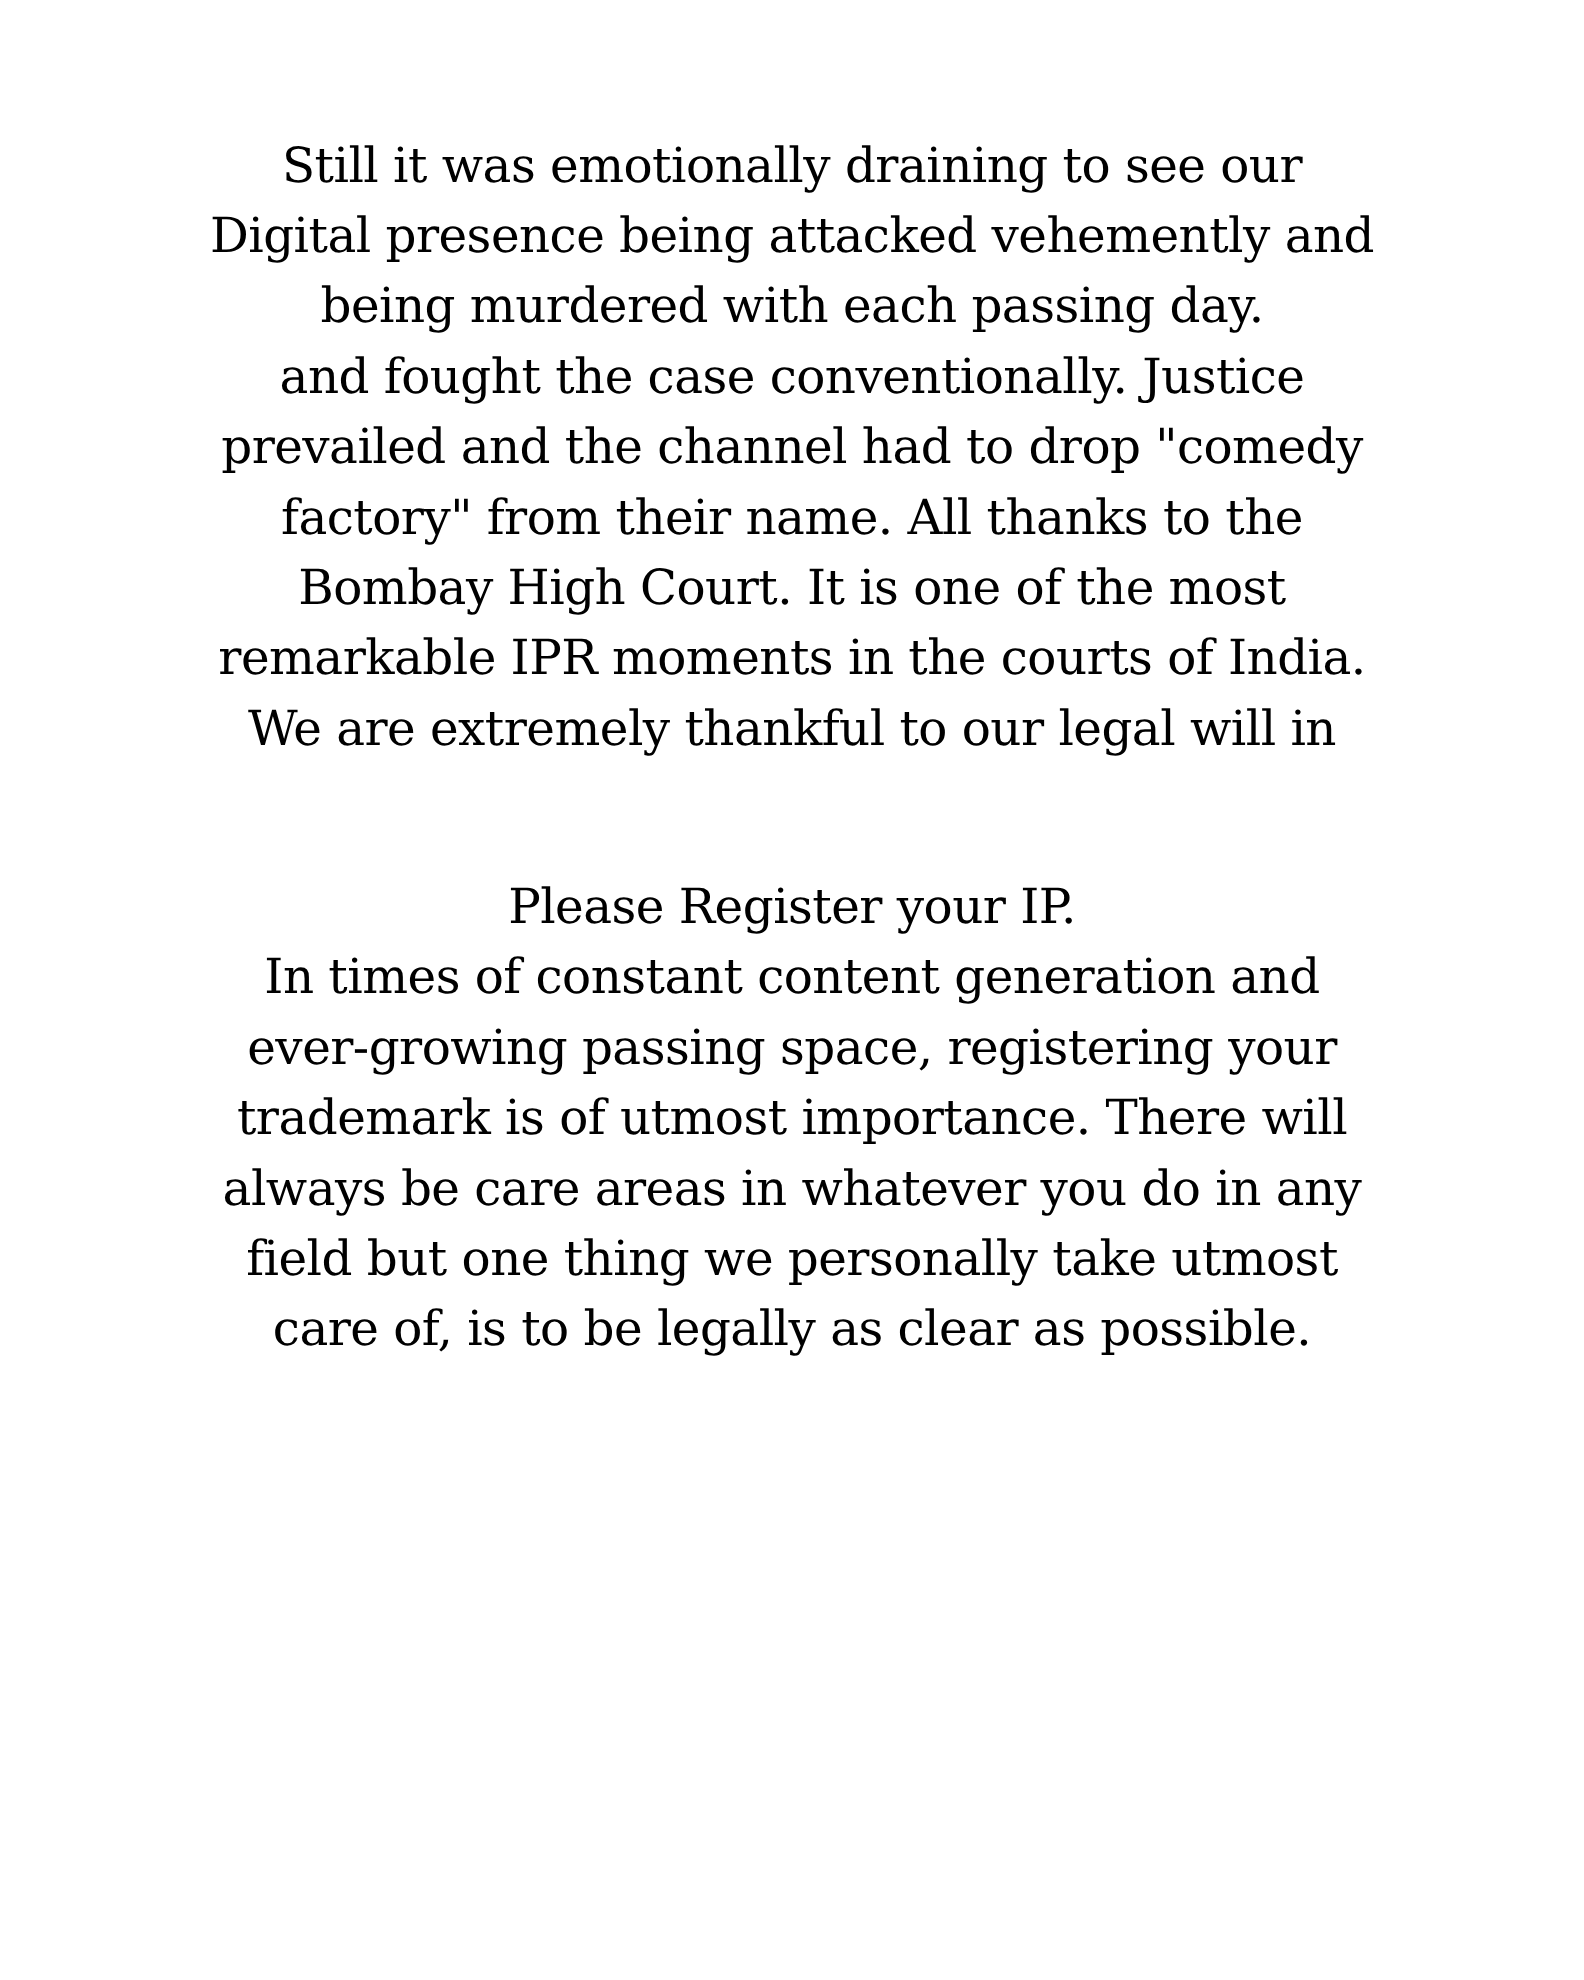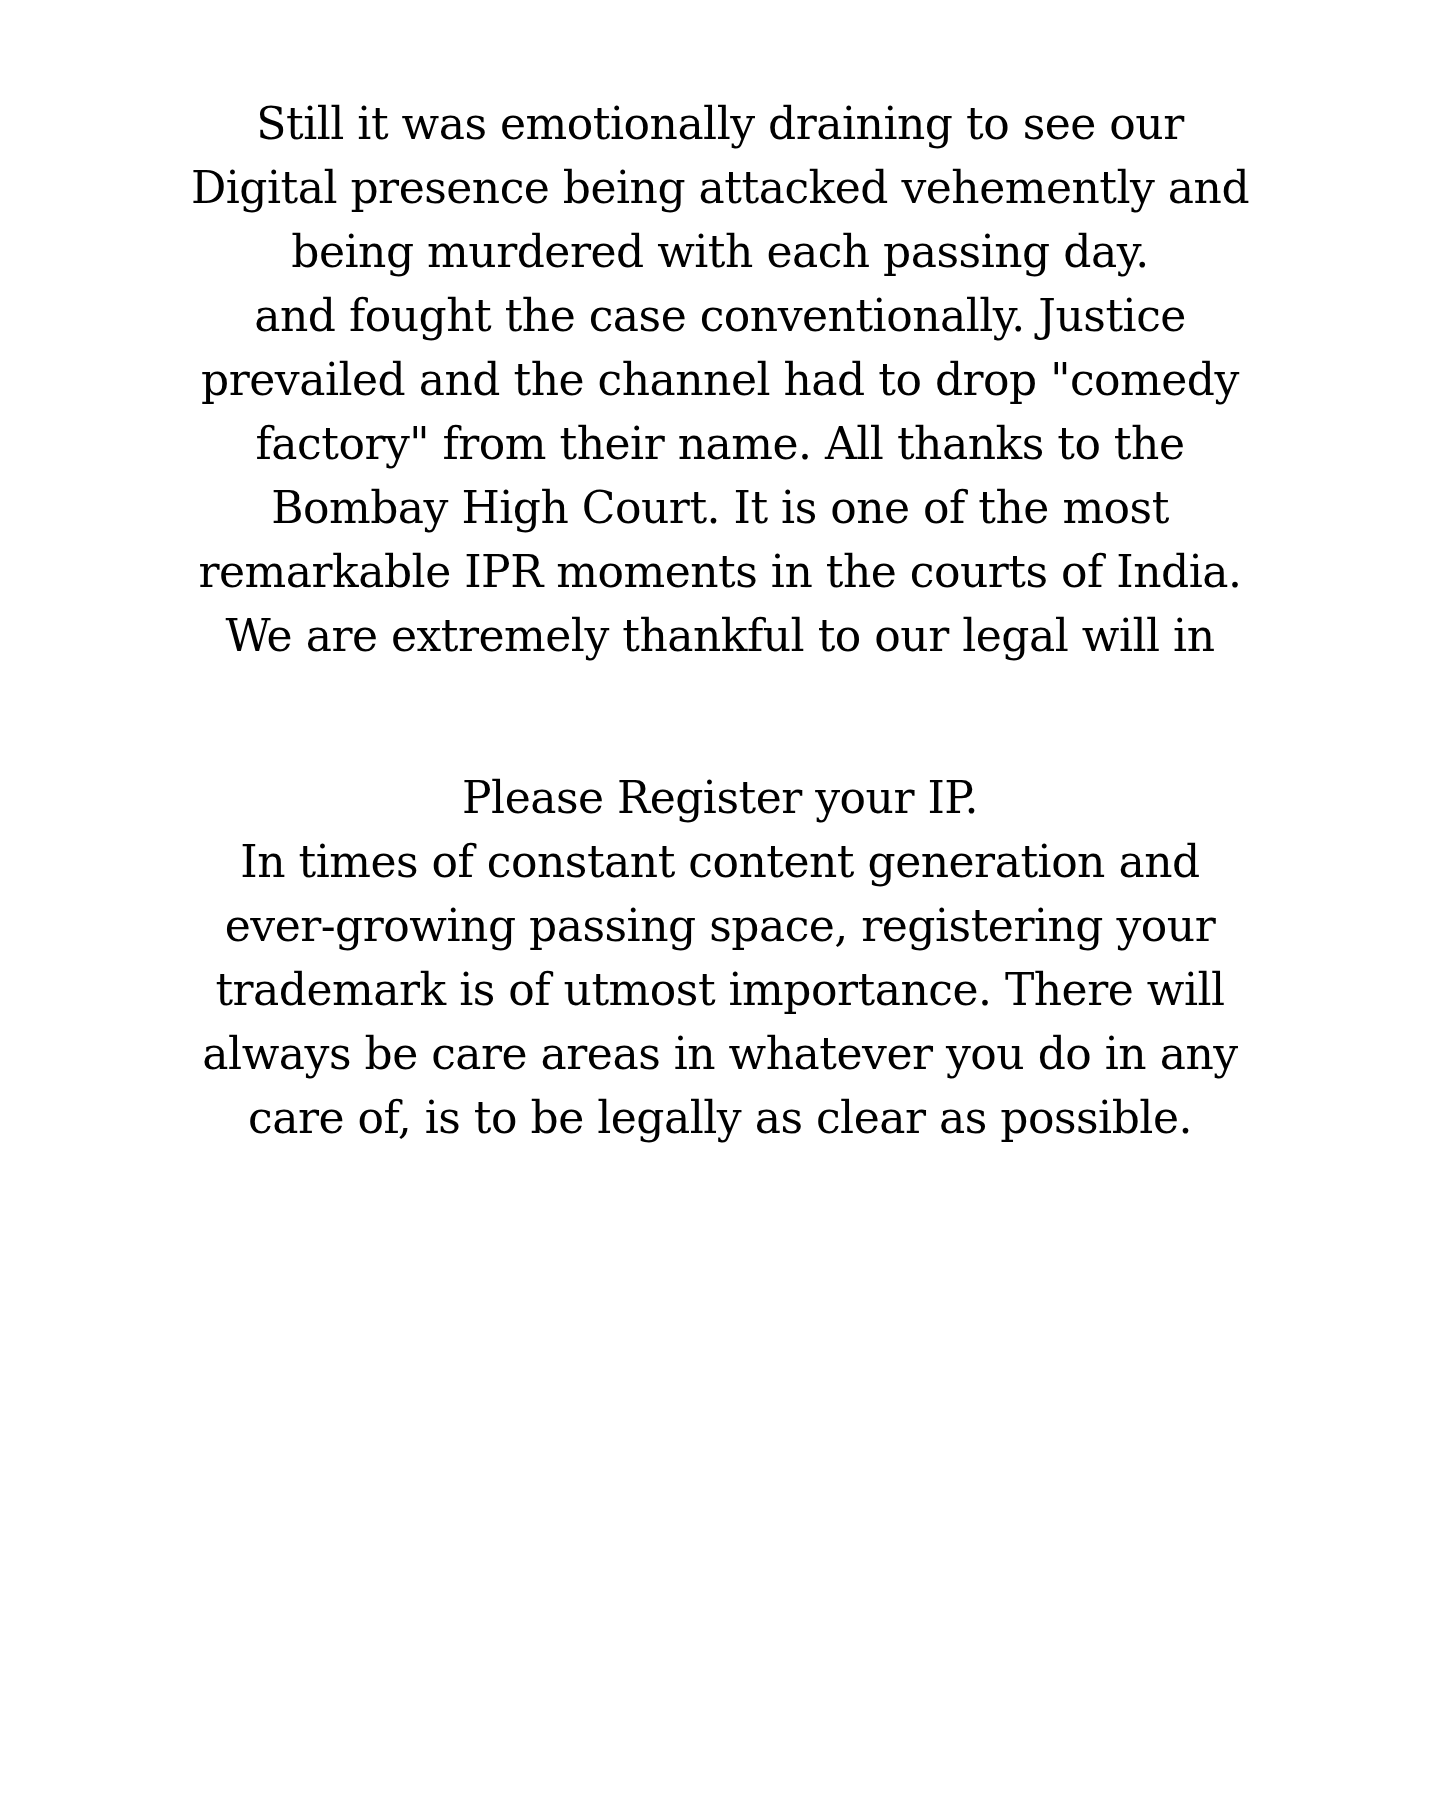--- a/index.html
+++ b/index.html
@@ -10,21 +10,21 @@
   body {
     width: 1440px;
     height: 1800px;
     overflow: hidden;
   }
   .page {
     width: 1440px;
     height: 1800px;
     background: #ffffff;
     box-sizing: border-box;
-    padding-top: 92px;
+    padding-top: 119px;
   }
   .paragraph {
     width: 100%;
     text-align: center;
   }
   .paragraph.second {
     margin-top: 98px;
   }
   .text-line {
     font-family: "DejaVu Serif", serif;
@@ -52,16 +52,17 @@
     <div class="text-line">remarkable IPR moments in the courts of India.</div>
     <div class="text-line">We are extremely thankful to our legal will in</div>
   </article>
 
   <article class="paragraph second">
     <div class="text-line">Please Register your IP.</div>
     <div class="text-line">In times of constant content generation and</div>
     <div class="text-line">ever-growing passing space, registering your</div>
     <div class="text-line">trademark is of utmost importance. There will</div>
     <div class="text-line">always be care areas in whatever you do in any</div>
+    <div class="text-line">field but one thing we personally take utmost</div>
     <div class="text-line">care of, is to be legally as clear as possible.</div>
   </article>
 
 </main>
 
 </body></html>

